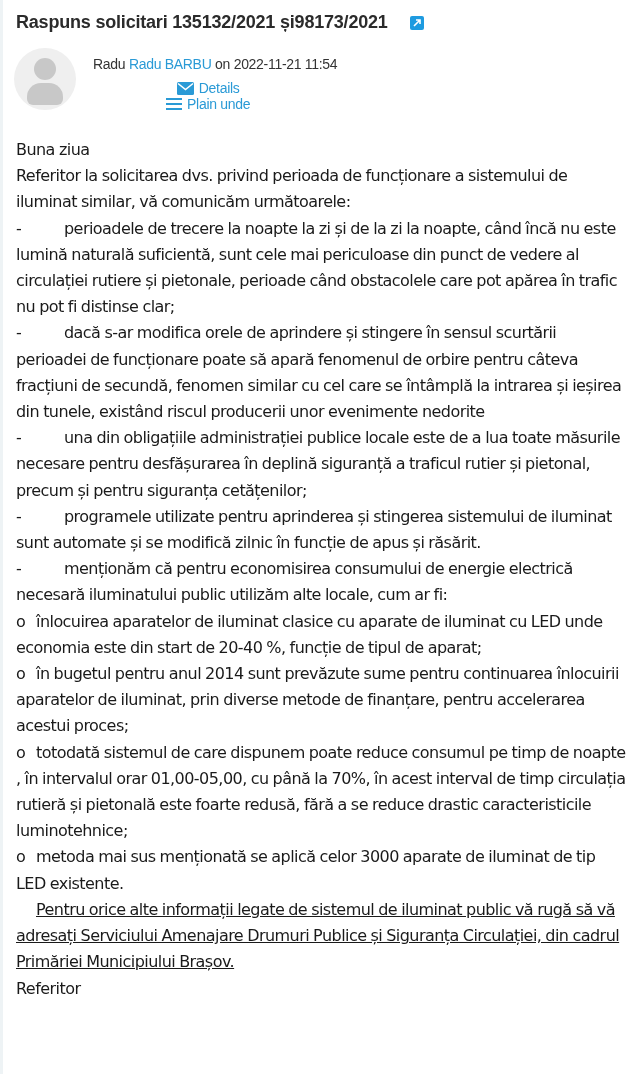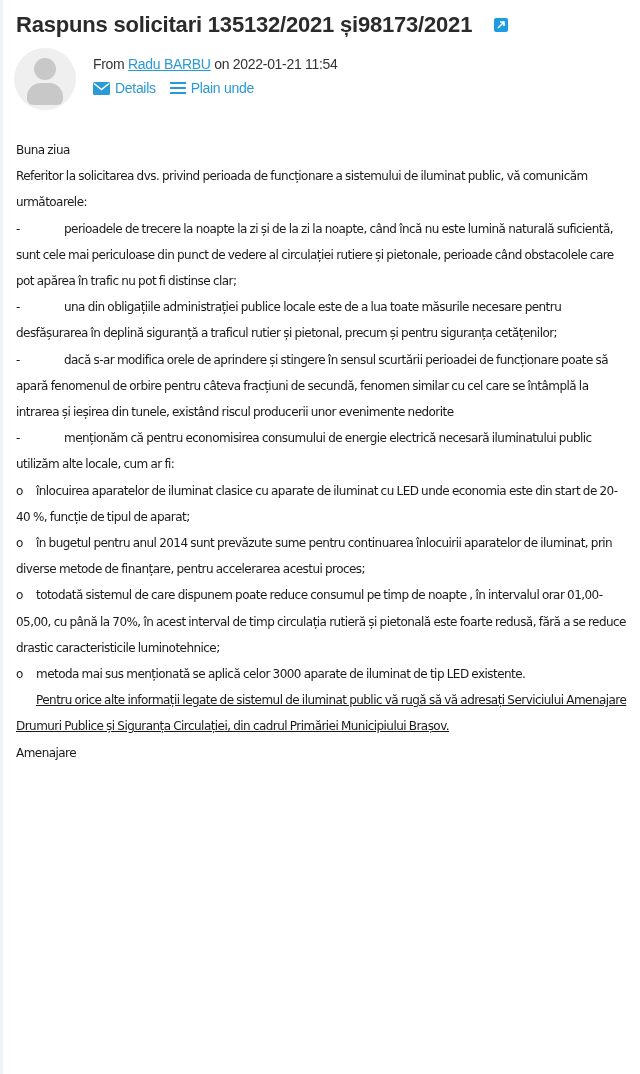--- a/index.html
+++ b/index.html
@@ -3,43 +3,43 @@
   <meta charset="utf-8">
   <style>
     html, body { margin: 0; padding: 0; background: #ffffff; }
     body {
       width: 640px; height: 1074px; overflow: hidden; position: relative;
       font-family: "Liberation Sans", sans-serif; color: #222;
     }
     .left-edge { position: absolute; left: 0; top: 0; width: 3px; height: 1074px; background: #eef3f5; }
     .header { position: absolute; left: 16px; top: 12px; right: 10px; }
     .title {
-      font-family: "Liberation Sans", sans-serif; font-weight: bold; font-size: 22px;
+      font-family: "Liberation Sans", sans-serif; font-weight: bold; font-size: 18px;
       color: #2b2b2b; letter-spacing: -0.2px; display: flex; align-items: center; white-space: nowrap; gap: 12px;
     }
     .ext-link {
       display: inline-block; width: 14px; height: 14px; background: #1e9be0; border-radius: 2px;
       margin-left: 10px; position: relative; cursor: pointer;
     }
     .ext-link svg { position: absolute; left: 2px; top: 2px; }
     .meta { position: absolute; left: 14px; top: 48px; display: flex; }
     .avatar {
       width: 62px; height: 62px; border-radius: 50%; background: #efefef; position: relative; overflow: hidden;
     }
     .avatar .head { position: absolute; left: 20px; top: 10px; width: 22px; height: 22px; border-radius: 50%; background: #c8c8c8; }
     .avatar .body { position: absolute; left: 13px; top: 35px; width: 36px; height: 22px; border-radius: 14px 14px 6px 6px; background: #c8c8c8; }
     .meta-text { margin-left: 17px; margin-top: 8px; font-size: 14px; color: #333; font-family: "Liberation Sans", sans-serif; }
     .meta-line1 { letter-spacing: -0.3px; }
-    .link { color: #2a9ad6; cursor: pointer; text-decoration: underline; }
-    .meta-line2 { margin-top: 8px; display: flex; align-items: center; letter-spacing: -0.3px; }
+    .link { color: #2a9ad6; cursor: pointer; }
+    .meta-line2 { margin-top: 8px; display: flex; align-items: center; letter-spacing: -0.3px; flex-direction: column; }
     .action { display: flex; align-items: center; color: #2a9ad6; cursor: pointer; margin-right: 14px; }
     .action svg { margin-right: 5px; }
     .body-text {
       position: absolute; left: 16px; top: 137px; width: 612px;
-      font-family: "DejaVu Sans", sans-serif; font-size: 12px; line-height: 26.2px; color: #1a1a1a;
+      font-family: "DejaVu Sans", sans-serif; font-size: 16px; line-height: 26.2px; color: #1a1a1a;
       letter-spacing: -0.55px; word-spacing: -0.5px;
     }
     .body-text p { margin: 0; }
     .dash-item .marker { display: inline-block; width: 48px; }
     .o-item .marker { display: inline-block; width: 20px; }
     .indent-para { text-indent: 20px; text-decoration: underline; }
   </style>
 </head>
 <body>
 
@@ -56,24 +56,24 @@
   </div>
 </div>
 
 <div class="meta">
   <div class="avatar">
     <div class="head"></div>
     <div class="body"></div>
   </div>
   <div class="meta-text">
     <div class="meta-line1">
-      <span>From</span>
+      <span>Radu</span>
       <span class="link">Radu BARBU</span>
       <span>on</span>
-      <span>2022-01-21 11:54</span>
+      <span>2022-11-21 11:54</span>
     </div>
     <div class="meta-line2">
       <span class="action">
         <svg width="17" height="13" viewBox="0 0 17 13">
           <rect x="0" y="0" width="17" height="13" rx="1.5" fill="#2a9ad6"></rect>
           <path d="M1 1.5 L8.5 7.5 L16 1.5" stroke="#fff" stroke-width="1.6" fill="none"></path>
         </svg>
         <span>Details</span>
       </span>
       <span class="action">
@@ -83,27 +83,28 @@
           <rect x="0" y="11" width="16" height="2" fill="#2a9ad6"></rect>
         </svg>
         <span>Plain unde</span>
       </span>
     </div>
   </div>
 </div>
 
 <div class="body-text">
   <p>Buna ziua</p>
-  <p>Referitor la solicitarea dvs. privind perioada de funcționare a sistemului de iluminat public, vă comunicăm următoarele:</p>
+  <p>Referitor la solicitarea dvs. privind perioada de funcționare a sistemului de iluminat similar, vă comunicăm următoarele:</p>
 
   <p class="dash-item"><span class="marker">-</span><span>perioadele de trecere la noapte la zi și de la zi la noapte, când încă nu este lumină naturală suficientă,  sunt cele mai periculoase din punct de vedere al circulației rutiere și pietonale, perioade când obstacolele care pot apărea în trafic nu pot fi distinse clar;</span></p>
+  <p class="dash-item"><span class="marker">-</span><span>dacă s-ar modifica orele de aprindere și stingere în sensul scurtării perioadei de funcționare  poate să apară fenomenul de orbire pentru câteva fracțiuni de secundă, fenomen similar cu cel care se întâmplă la intrarea și ieșirea din tunele, existând riscul producerii unor evenimente nedorite</span></p>
   <p class="dash-item"><span class="marker">-</span><span>una din obligațiile administrației publice locale este de a lua toate măsurile necesare pentru desfășurarea în deplină siguranță a  traficul rutier și pietonal, precum și pentru siguranța cetățenilor;</span></p>
-  <p class="dash-item"><span class="marker">-</span><span>dacă s-ar modifica orele de aprindere și stingere în sensul scurtării perioadei de funcționare  poate să apară fenomenul de orbire pentru câteva fracțiuni de secundă, fenomen similar cu cel care se întâmplă la intrarea și ieșirea din tunele, existând riscul producerii unor evenimente nedorite</span></p>
+  <p class="dash-item"><span class="marker">-</span><span>programele utilizate pentru aprinderea și stingerea sistemului de iluminat sunt automate și se modifică zilnic în funcție de apus și răsărit.</span></p>
   <p class="dash-item"><span class="marker">-</span><span>menționăm că pentru economisirea consumului de energie electrică necesară iluminatului public utilizăm alte locale, cum ar fi:</span></p>
 
   <p class="o-item"><span class="marker">o</span><span>înlocuirea aparatelor de iluminat clasice cu aparate de iluminat cu LED unde economia este din start de 20-40 %, funcție de tipul de aparat;</span></p>
   <p class="o-item"><span class="marker">o</span><span>în bugetul pentru anul 2014 sunt prevăzute sume pentru continuarea înlocuirii aparatelor de iluminat, prin diverse metode de finanțare, pentru accelerarea acestui proces;</span></p>
   <p class="o-item"><span class="marker">o</span><span>totodată sistemul de care dispunem poate reduce consumul pe timp de noapte , în intervalul orar 01,00-05,00, cu până la 70%, în acest interval de timp circulația rutieră și pietonală este foarte redusă, fără a se reduce drastic caracteristicile luminotehnice;</span></p>
   <p class="o-item"><span class="marker">o</span><span>metoda mai sus menționată se aplică celor 3000 aparate de iluminat de tip LED existente.</span></p>
 
   <p class="indent-para">Pentru orice alte informații legate de sistemul de iluminat public vă rugă să vă adresați Serviciului Amenajare Drumuri Publice și Siguranța Circulației, din cadrul Primăriei Municipiului Brașov.</p>
-  <p>Amenajare</p>
+  <p>Referitor</p>
 </div>
 
 </body></html>

